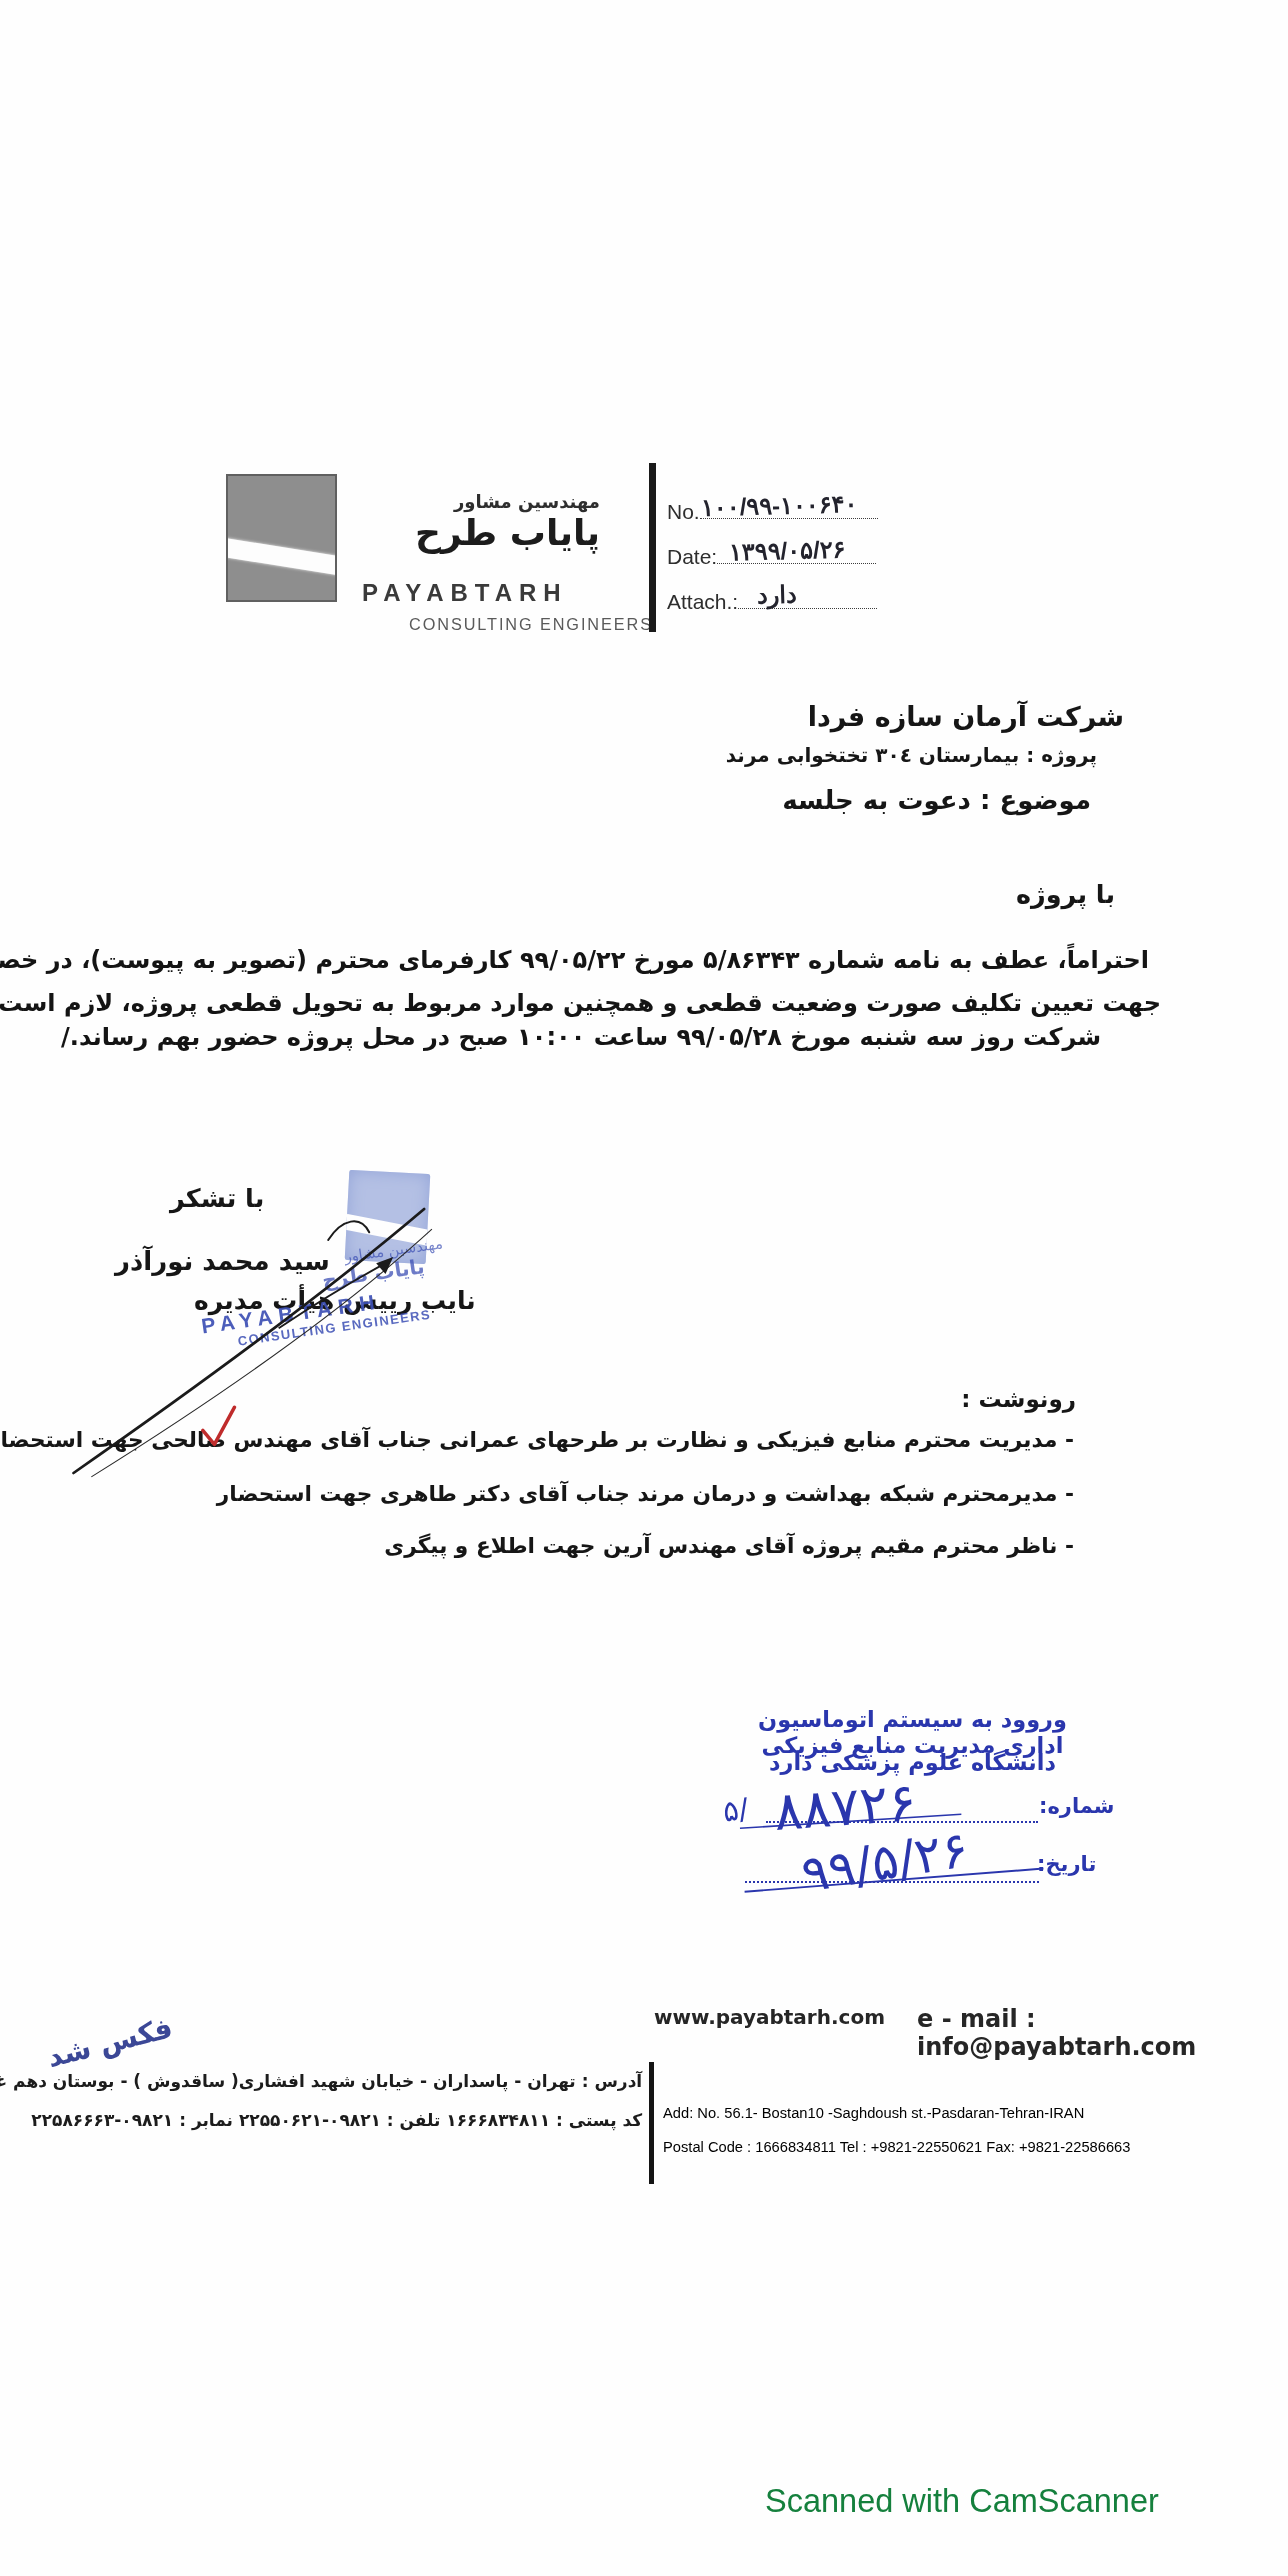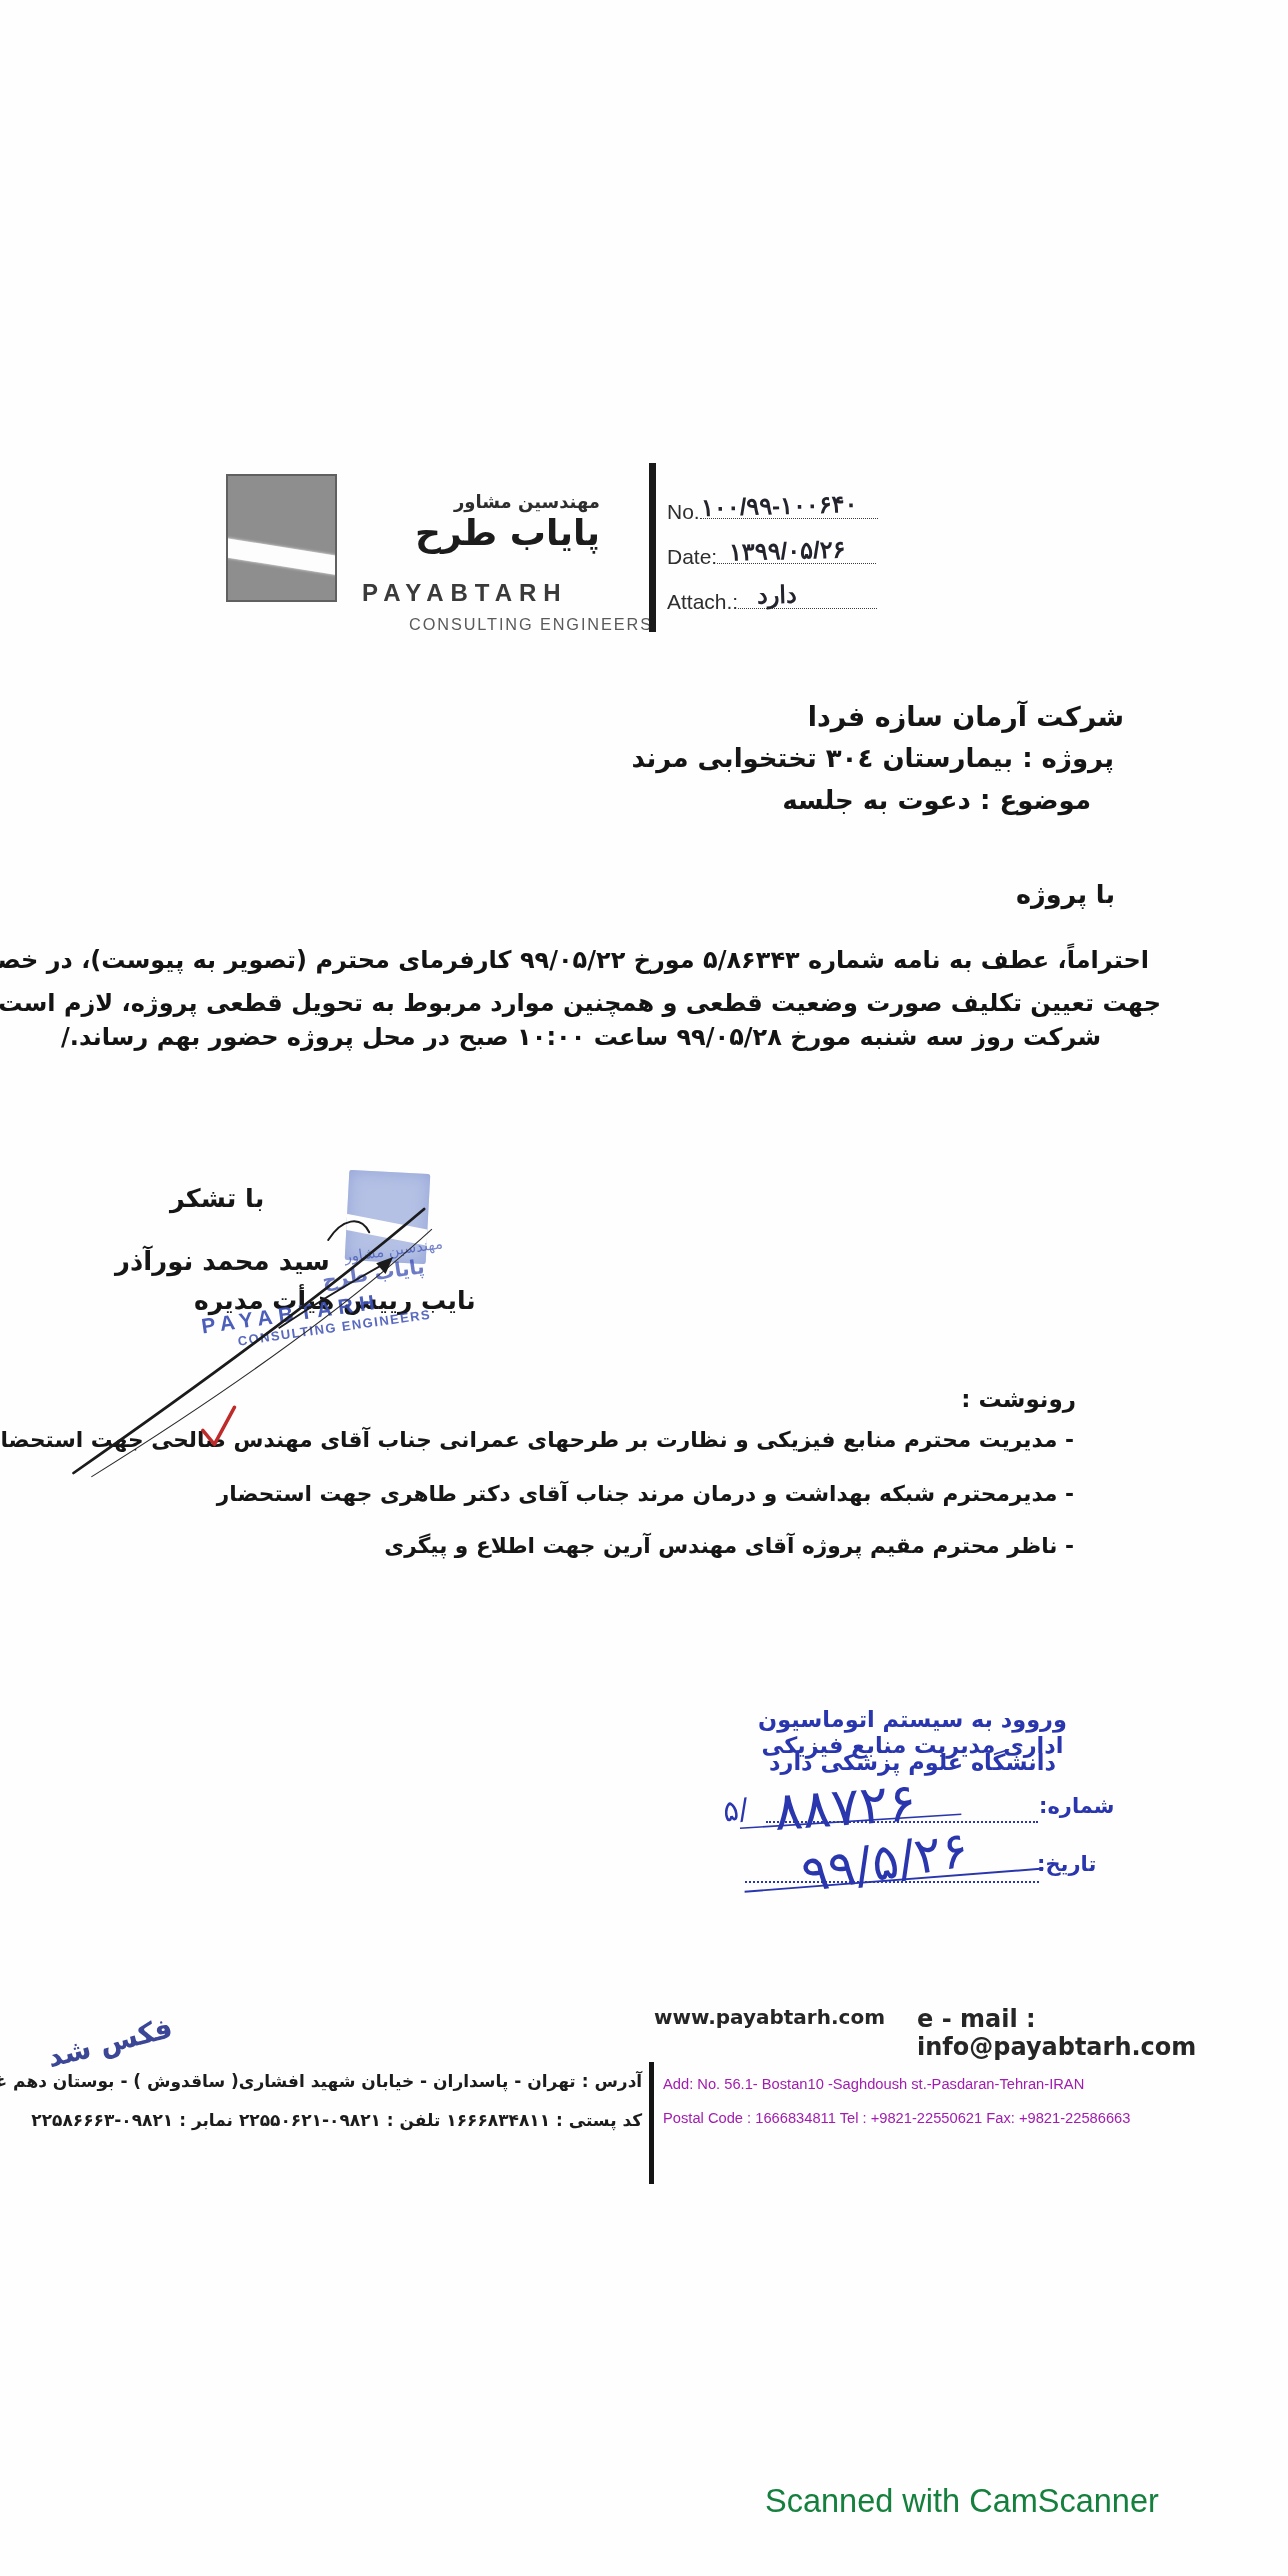--- a/index.html
+++ b/index.html
@@ -23,21 +23,21 @@
   .header-vbar{left:649px;top:463px;width:7px;height:169px;background:#1a1a1a;}
 
   .field-row{position:absolute;left:667px;font-size:21px;color:#2e2e2e;
              font-family:"Liberation Sans",sans-serif;}
   .leader{display:inline-block;border-bottom:1.5px dotted #3d3d3d;height:17px;}
   .l-no{width:178px;} .l-date{width:159px;} .l-attach{width:139px;}
   .field-value{position:absolute;font-size:24px;color:#23232d;font-weight:bold;transform:rotate(-1.5deg);white-space:nowrap;}
 
   
   .recipient{right:164px;top:701px;font-size:27px;font-weight:bold;}
-  .project{right:174px;top:743px;font-size:26px;font-weight:bold;}
+  .project{right:191px;top:743px;font-size:20px;font-weight:bold;}
   .subject{right:197px;top:785px;font-size:26px;font-weight:bold;}
   .salutation{right:173px;top:879px;font-size:25.5px;font-weight:bold;}
   .body-line{position:absolute;font-size:24px;font-weight:bold;color:#141414;white-space:nowrap;}
   .b1{right:139px;top:946px;}
   .b2{right:127px;top:989px;}
   .b3{right:187px;top:1023px;}
 
   
   .closing{left:170px;top:1183px;font-size:25.5px;font-weight:bold;}
   .signer-name{left:115px;top:1246px;font-size:26px;font-weight:bold;}
@@ -72,22 +72,22 @@
   .intake-date-value{left:801px;top:1833px;font-size:50px;letter-spacing:2.3px;transform:rotate(-9deg);}
 
   
   .fax-note{left:46px;top:2026px;font-size:28px;color:#3b4796;font-weight:bold;transform:rotate(-14deg);}
   .web{left:654px;top:2005px;font-size:20px;font-weight:bold;color:#262626;}
   .email{left:917px;top:2005px;font-size:24px;font-weight:bold;color:#262626;}
   .footer-vbar{left:649px;top:2062px;width:5.4px;height:122px;background:#141414;}
   .fa-footer{position:absolute;left:6.2px;width:636px;text-align:right;font-size:17px;font-weight:bold;
              color:#1c1c1c;white-space:nowrap;direction:rtl;}
   .fa-addr{top:2071px;} .fa-contact{top:2110px;}
-  .en-footer{position:absolute;left:663px;font-size:14.7px;color:#a21caf;white-space:nowrap;
-             font-family:"Liberation Sans",sans-serif;}
+  .en-footer{position:absolute;left:663px;font-size:14.7px;color:#000000;white-space:nowrap;
+             font-family:"Liberation Sans",sans-serif;margin-top:29px;}
   .en-addr{top:2076px;} .en-contact{top:2110px;}
   .watermark{left:765px;top:2483px;font-size:32.5px;color:#15803d;font-family:"Liberation Sans",sans-serif;}
   svg.overlay{position:absolute;left:0;top:0;pointer-events:none;}
 </style>
 </head>
 <body>
 
 <div class="page">
 
   <div class="abs logo-square">

